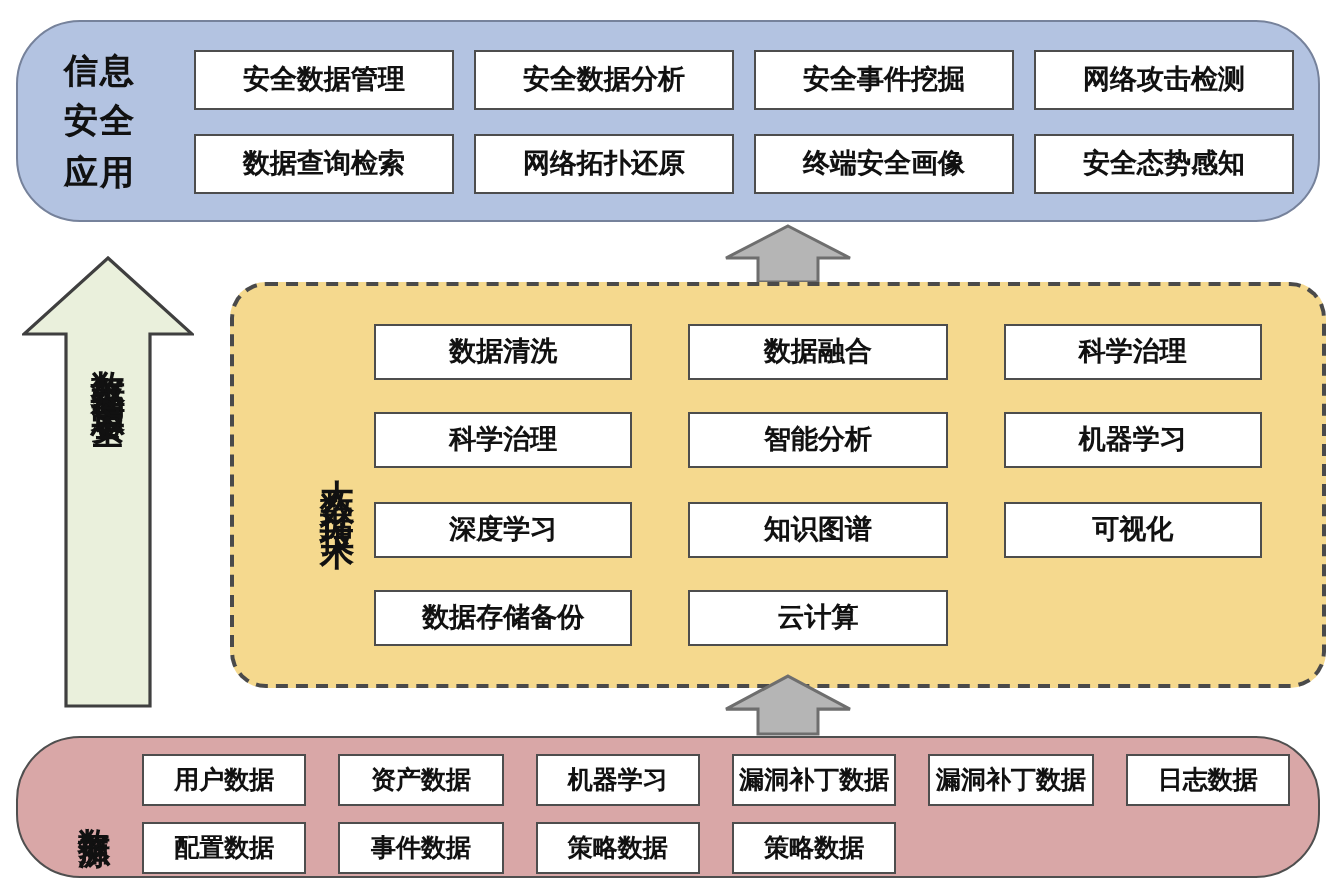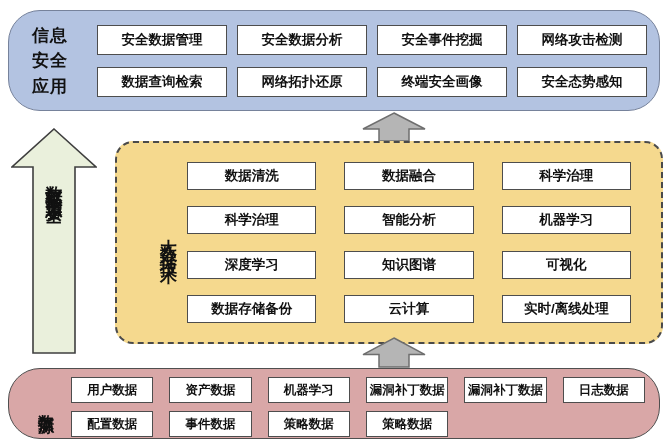--- a/index.html
+++ b/index.html
@@ -112,21 +112,20 @@
       <div class="box">数据融合</div>
       <div class="box">科学治理</div>
       <div class="box">科学治理</div>
       <div class="box">智能分析</div>
       <div class="box">机器学习</div>
       <div class="box">深度学习</div>
       <div class="box">知识图谱</div>
       <div class="box">可视化</div>
       <div class="box">数据存储备份</div>
       <div class="box">云计算</div>
-      <div class="box">实时/离线处理</div>
     </div>
   </section>
 
   <svg class="mid-arrow arrow-bottom" viewBox="0 0 64 30" preserveAspectRatio="none">
     <polygon points="32,1 63,17 47,17 47,29 17,29 17,17 1,17"></polygon>
   </svg>
 
   <section class="layer source-layer">
     <div class="vertical-label source-label">数据源</div>
     <div class="grid source-grid">

